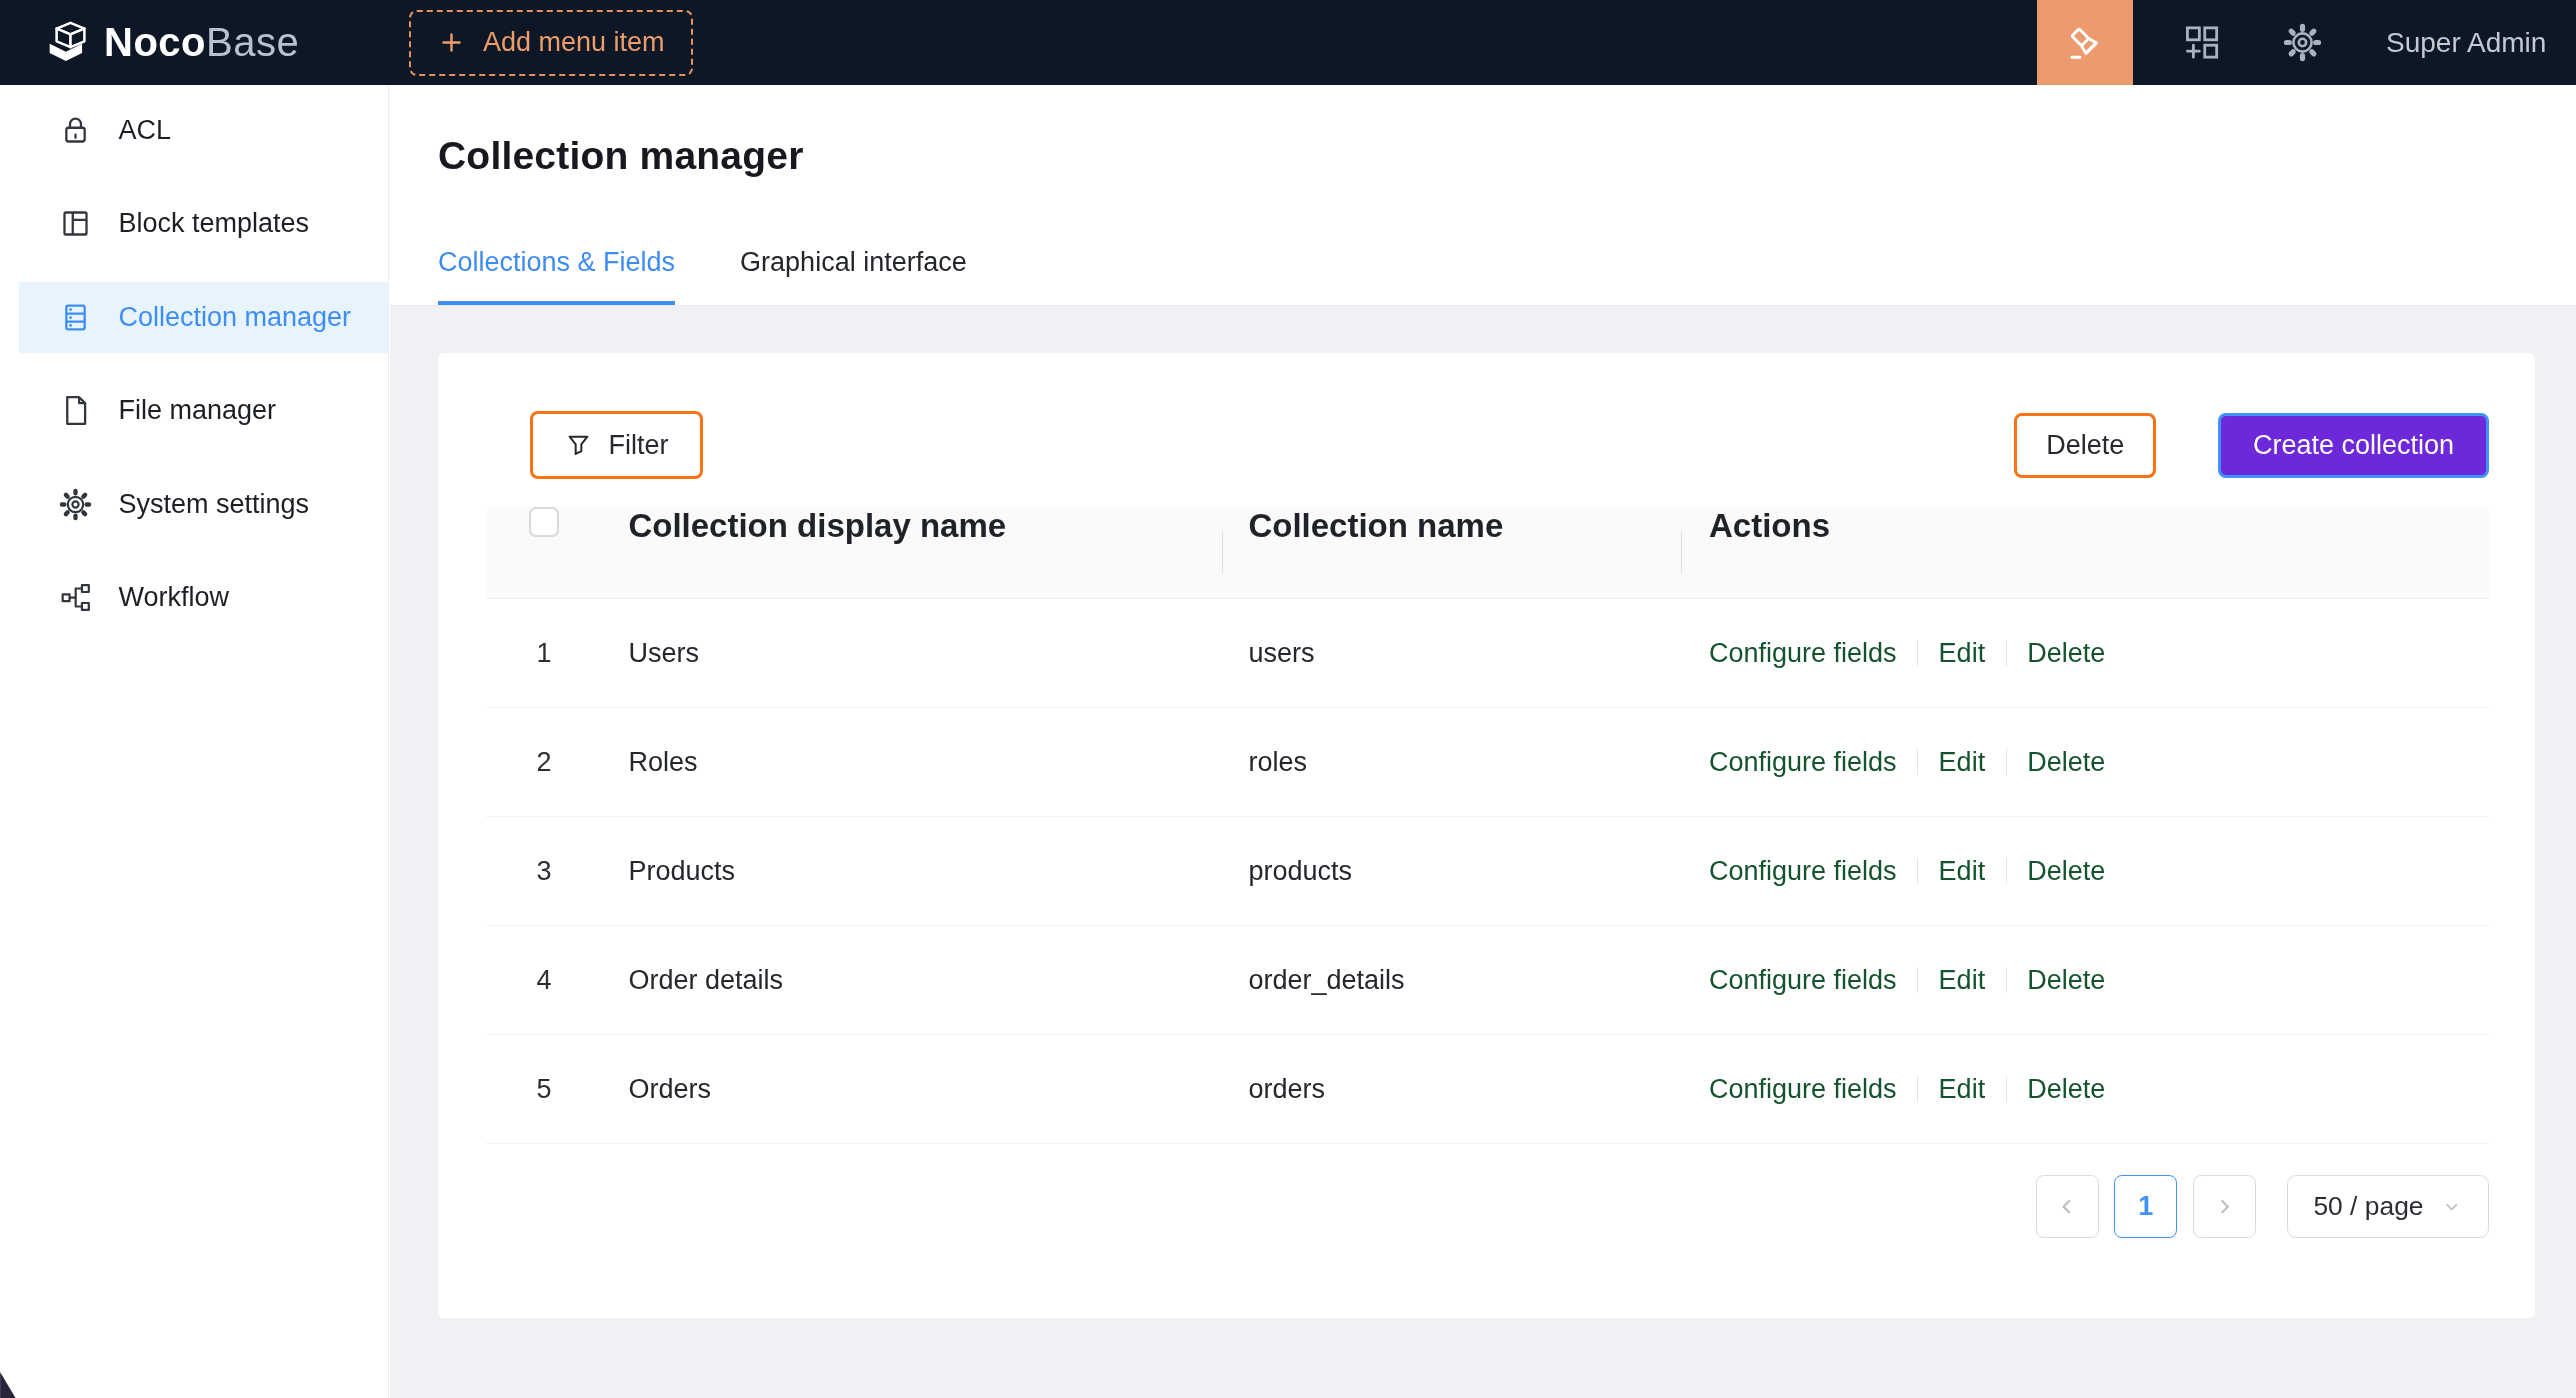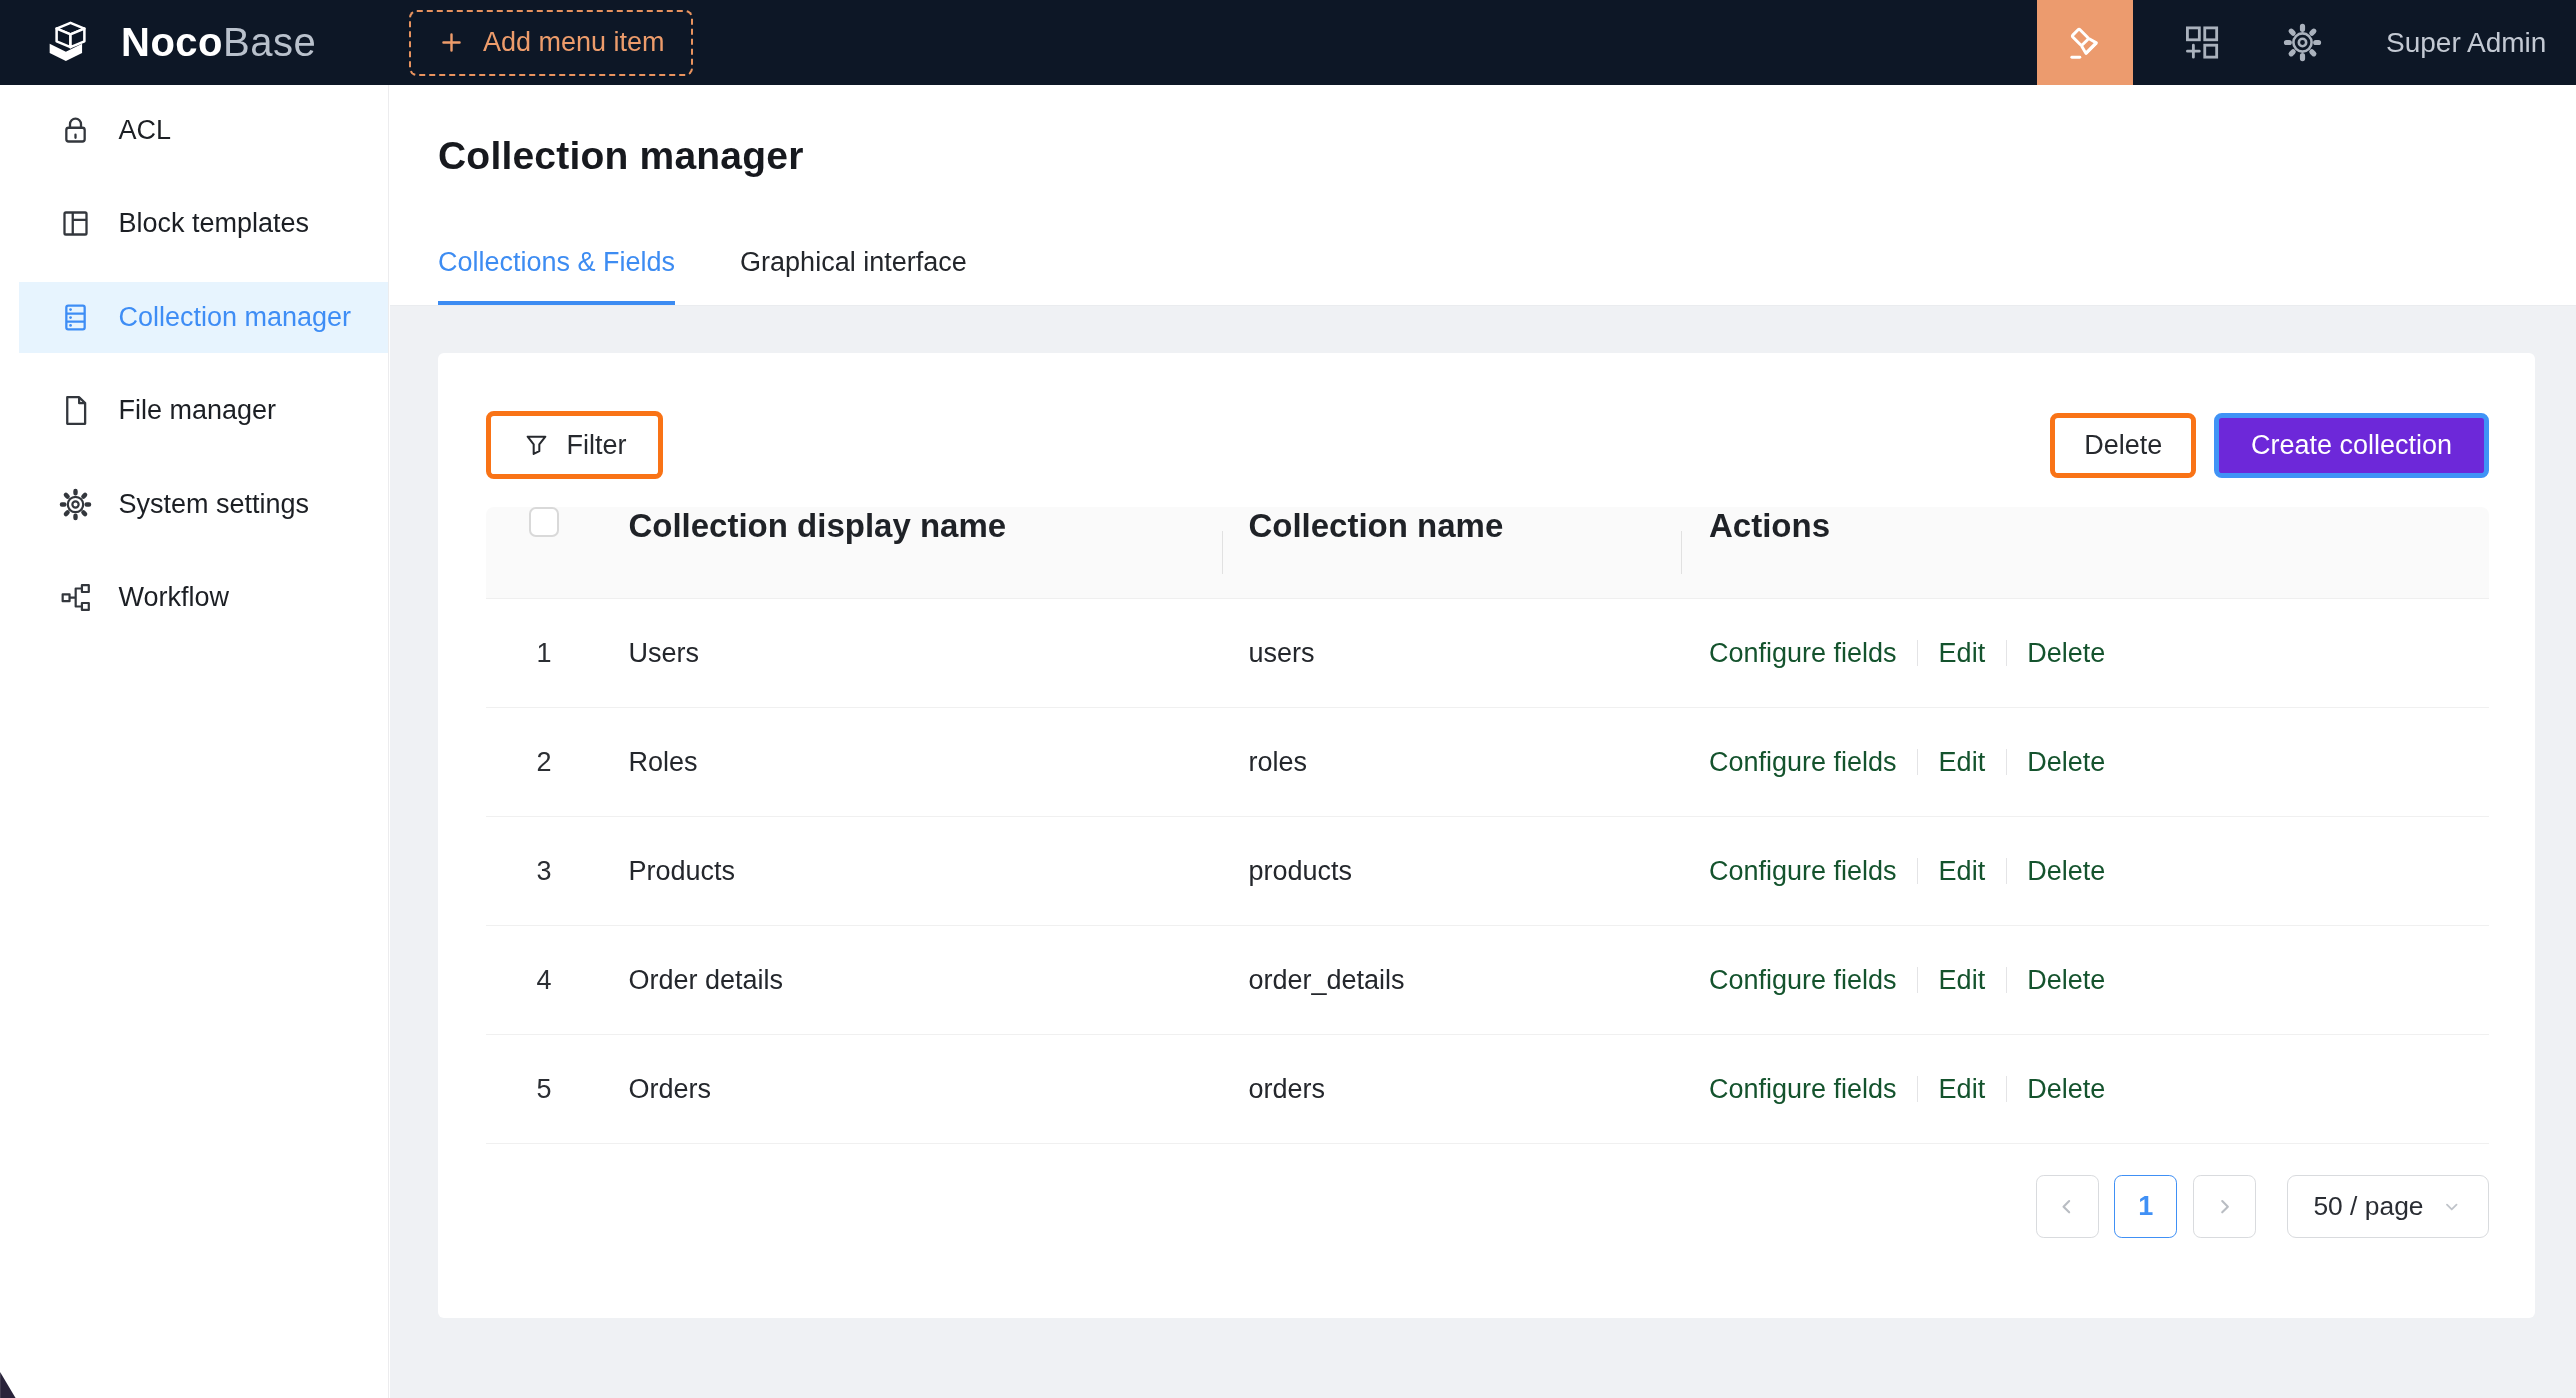--- a/index.html
+++ b/index.html
@@ -5,21 +5,21 @@
   * { margin:0; padding:0; box-sizing:border-box; }
   html,body { width:2576px; height:1399px; overflow:hidden; }
   body {
     font-family:"Liberation Sans","DejaVu Sans",sans-serif;
     background:#ffffff; position:relative; color:#24272c;
   }
   svg.icon { display:block; }
 
   
   .navbar { position:absolute; left:0; top:0; width:2576px; height:85px; background:#0d1726; z-index:10; }
-  .logo { position:absolute; left:45px; top:0; height:85px; display:flex; align-items:center; gap:25px;text-align:center; }
+  .logo { position:absolute; left:45px; top:0; height:85px; display:flex; align-items:center; gap:8px;text-align:center; }
   .logo-text { font-size:40px; letter-spacing:0.5px; white-space:nowrap; }
   .logo-bold { color:#ffffff; font-weight:800; }
   .logo-light { color:#b9c1cc; font-weight:300; }
   .add-menu-btn {
     position:absolute; left:409px; top:9.8px; height:66px; padding:0 26.4px;
     border:2px dashed #e8935f; border-radius:7.8px; color:#ed9c6b;
     display:flex; align-items:center; gap:16.6px; font-size:27px; background:transparent; cursor:pointer;
   }
   .nav-slot { position:absolute; top:0; height:85px; display:flex; align-items:center; justify-content:center; cursor:pointer; }
   .designer-btn { left:2037px; width:96px; background:#ec9b6e; }
@@ -43,21 +43,21 @@
   .tabs { position:absolute; left:48px; bottom:0; display:flex; gap:65px; }
   .tab { font-size:27px; color:#23262b; padding-bottom:23.5px; border-bottom:4.9px solid transparent; cursor:pointer; }
   .tab.active { color:#3d8cf2; border-bottom-color:#3d8cf2; }
 
   
   .content-bg { position:absolute; left:390px; top:306px; width:2186px; height:1092px; background:#eff1f4; }
   .card { position:absolute; left:48px; top:47px; width:2097px; height:965px; background:#ffffff; border-radius:5.9px; }
 
   
   .toolbar { position:absolute; left:48px; top:57px; width:2003px; height:70px; display:flex; align-items:center; }
-  .btn { display:flex; align-items:center; justify-content:center; font-size:27px; border-radius:7.8px; cursor:pointer; background:#fff; border:5px solid #f97316; color:#26292e; }
+  .btn { display:flex; align-items:center; justify-content:center; font-size:27px; border-radius:7.8px; cursor:pointer; background:#fff; border:3px solid #f97316; color:#26292e;margin-left:44px; }
   .filter-btn { height:68px; padding:0 31px; gap:15.6px; }
   .toolbar-right { margin-left:auto; display:flex; align-items:center; gap:17.6px; }
   .delete-btn { height:65px; padding:0 29px; }
   .create-btn { height:65px; padding:0 32px; background:#6d28d9; border-color:#4093f6; color:#ffffff; }
 
   
   .table { position:absolute; left:48px; top:154px; width:2003px; }
   .thead { position:relative; height:92px; background:#fafafa; border-radius:7.8px 7.8px 0 0; border-bottom:1px solid #efefef; display:flex; align-items:flex-start; font-weight:700; font-size:33px; color:#1f2227; }
   .col-sel { width:116px; display:flex; justify-content:center; }
   .col-a { width:620px; padding-left:26.4px; }

